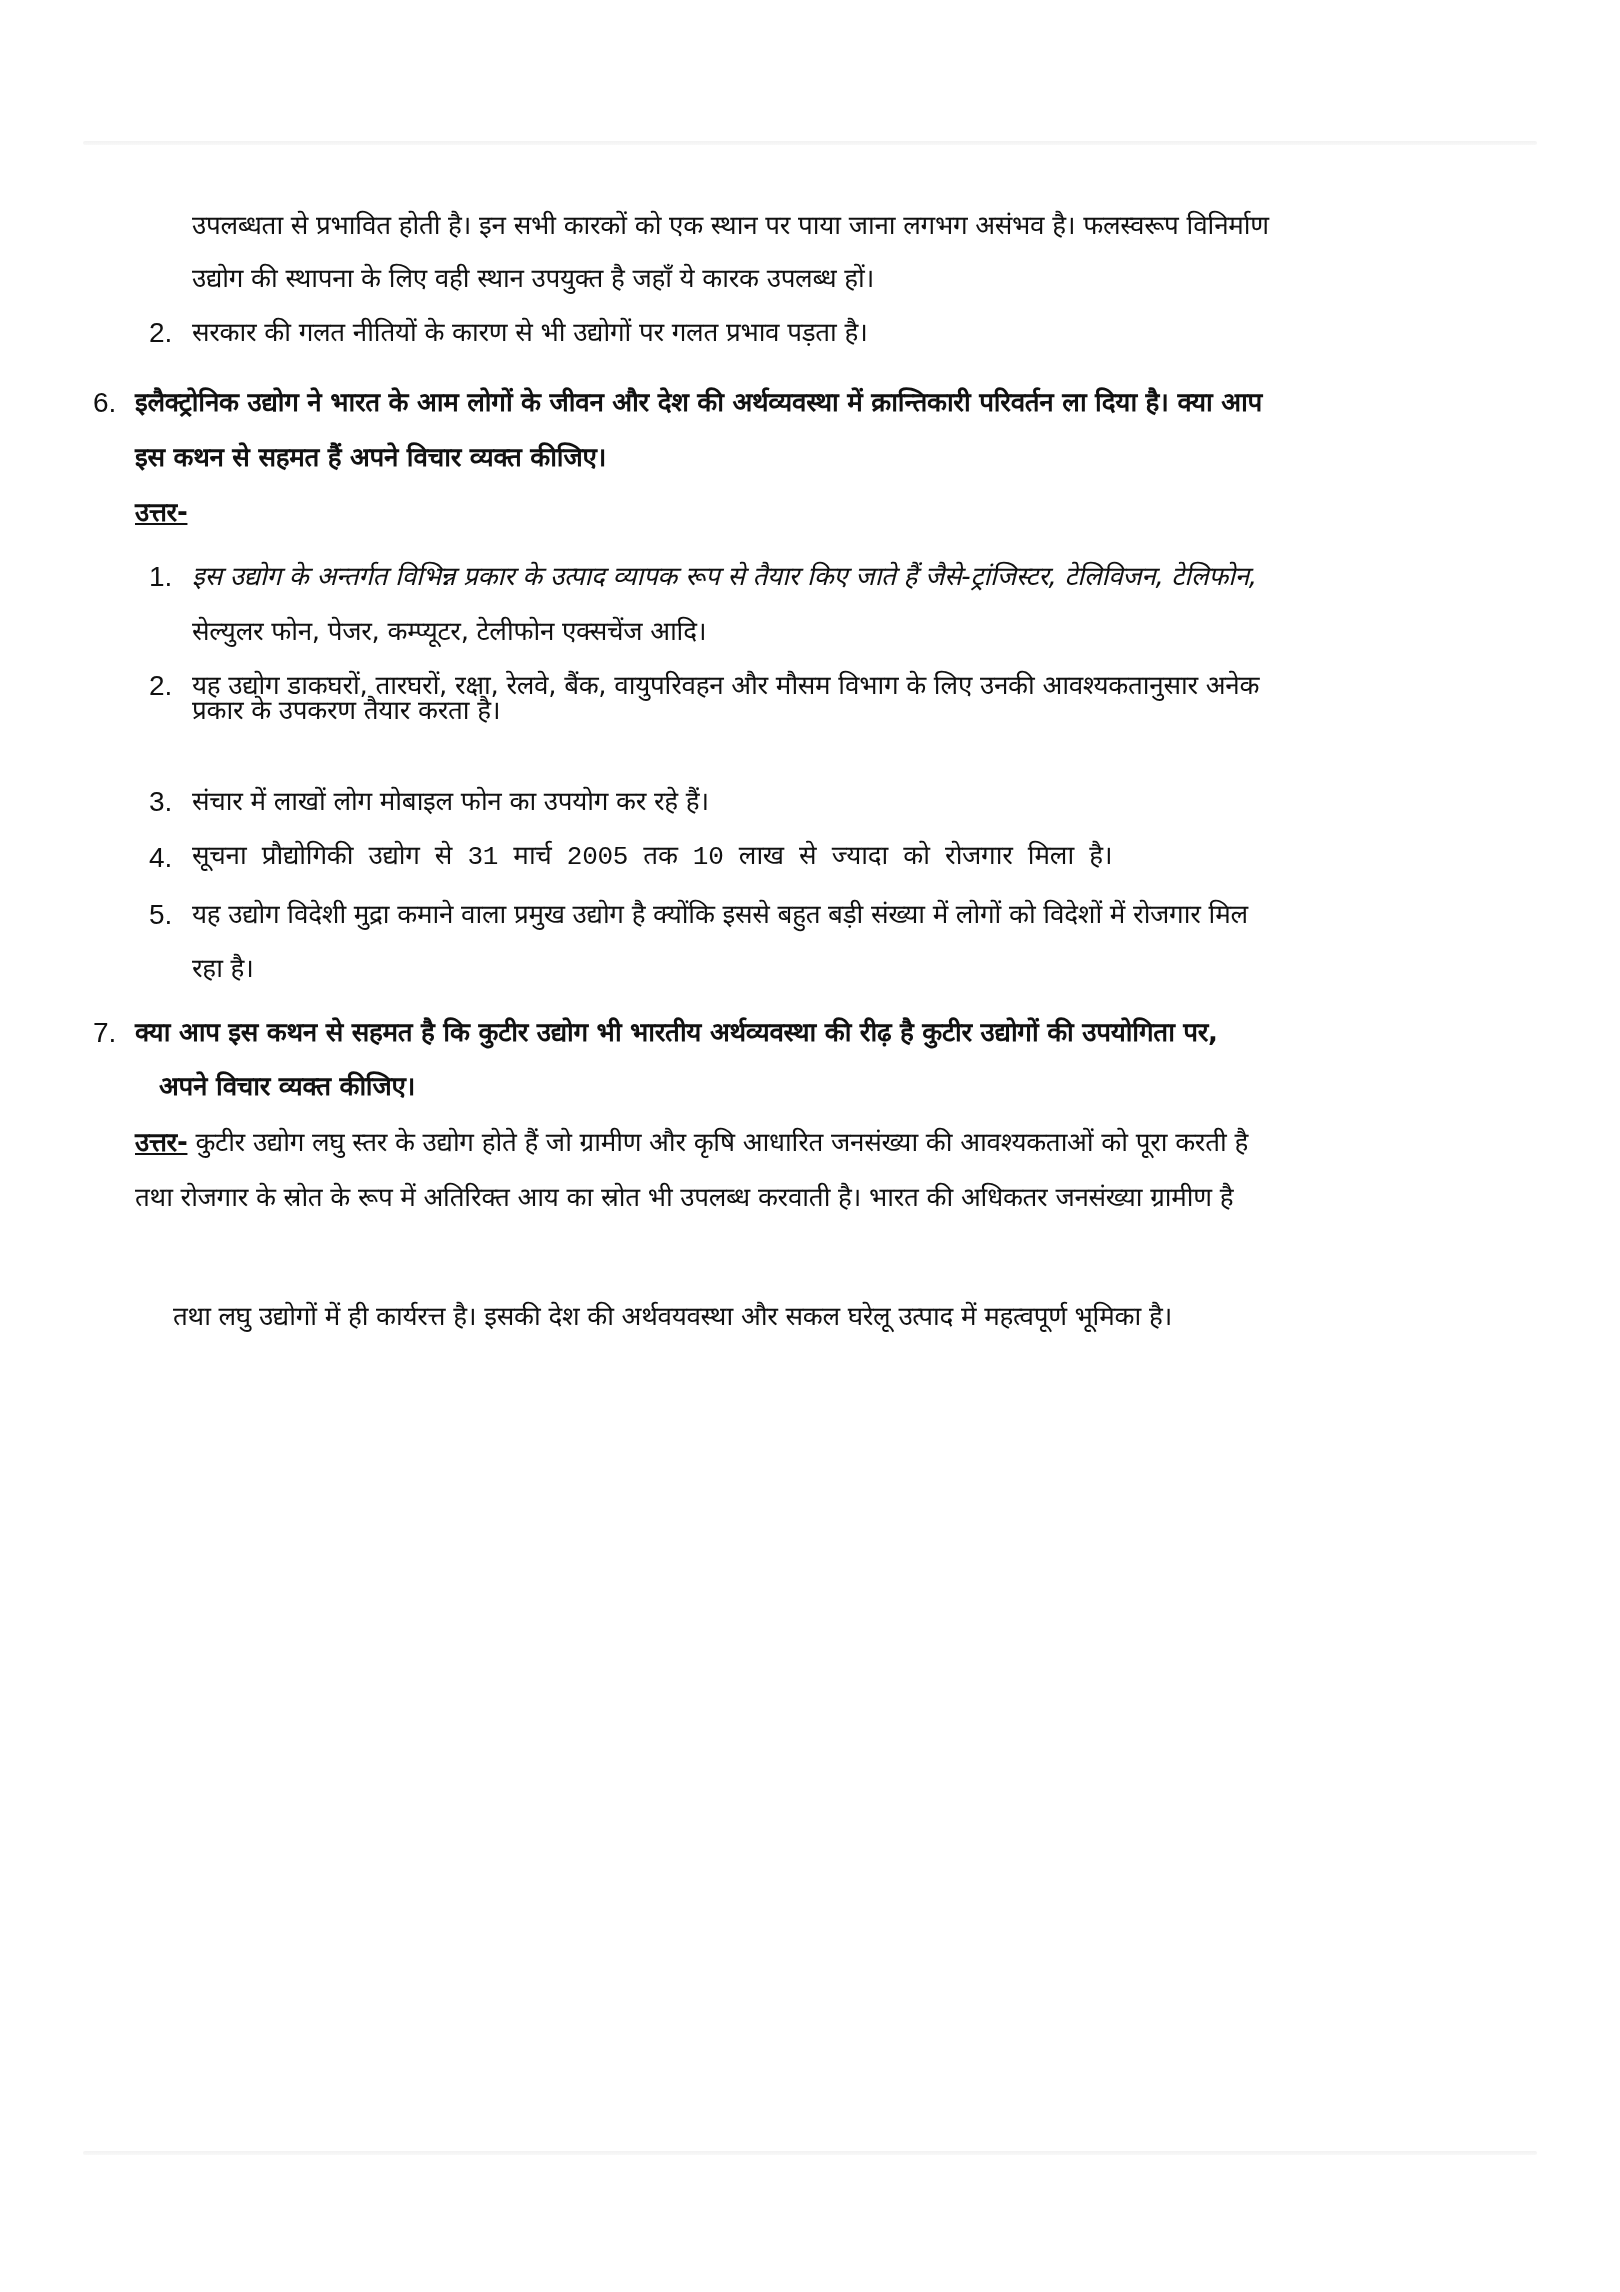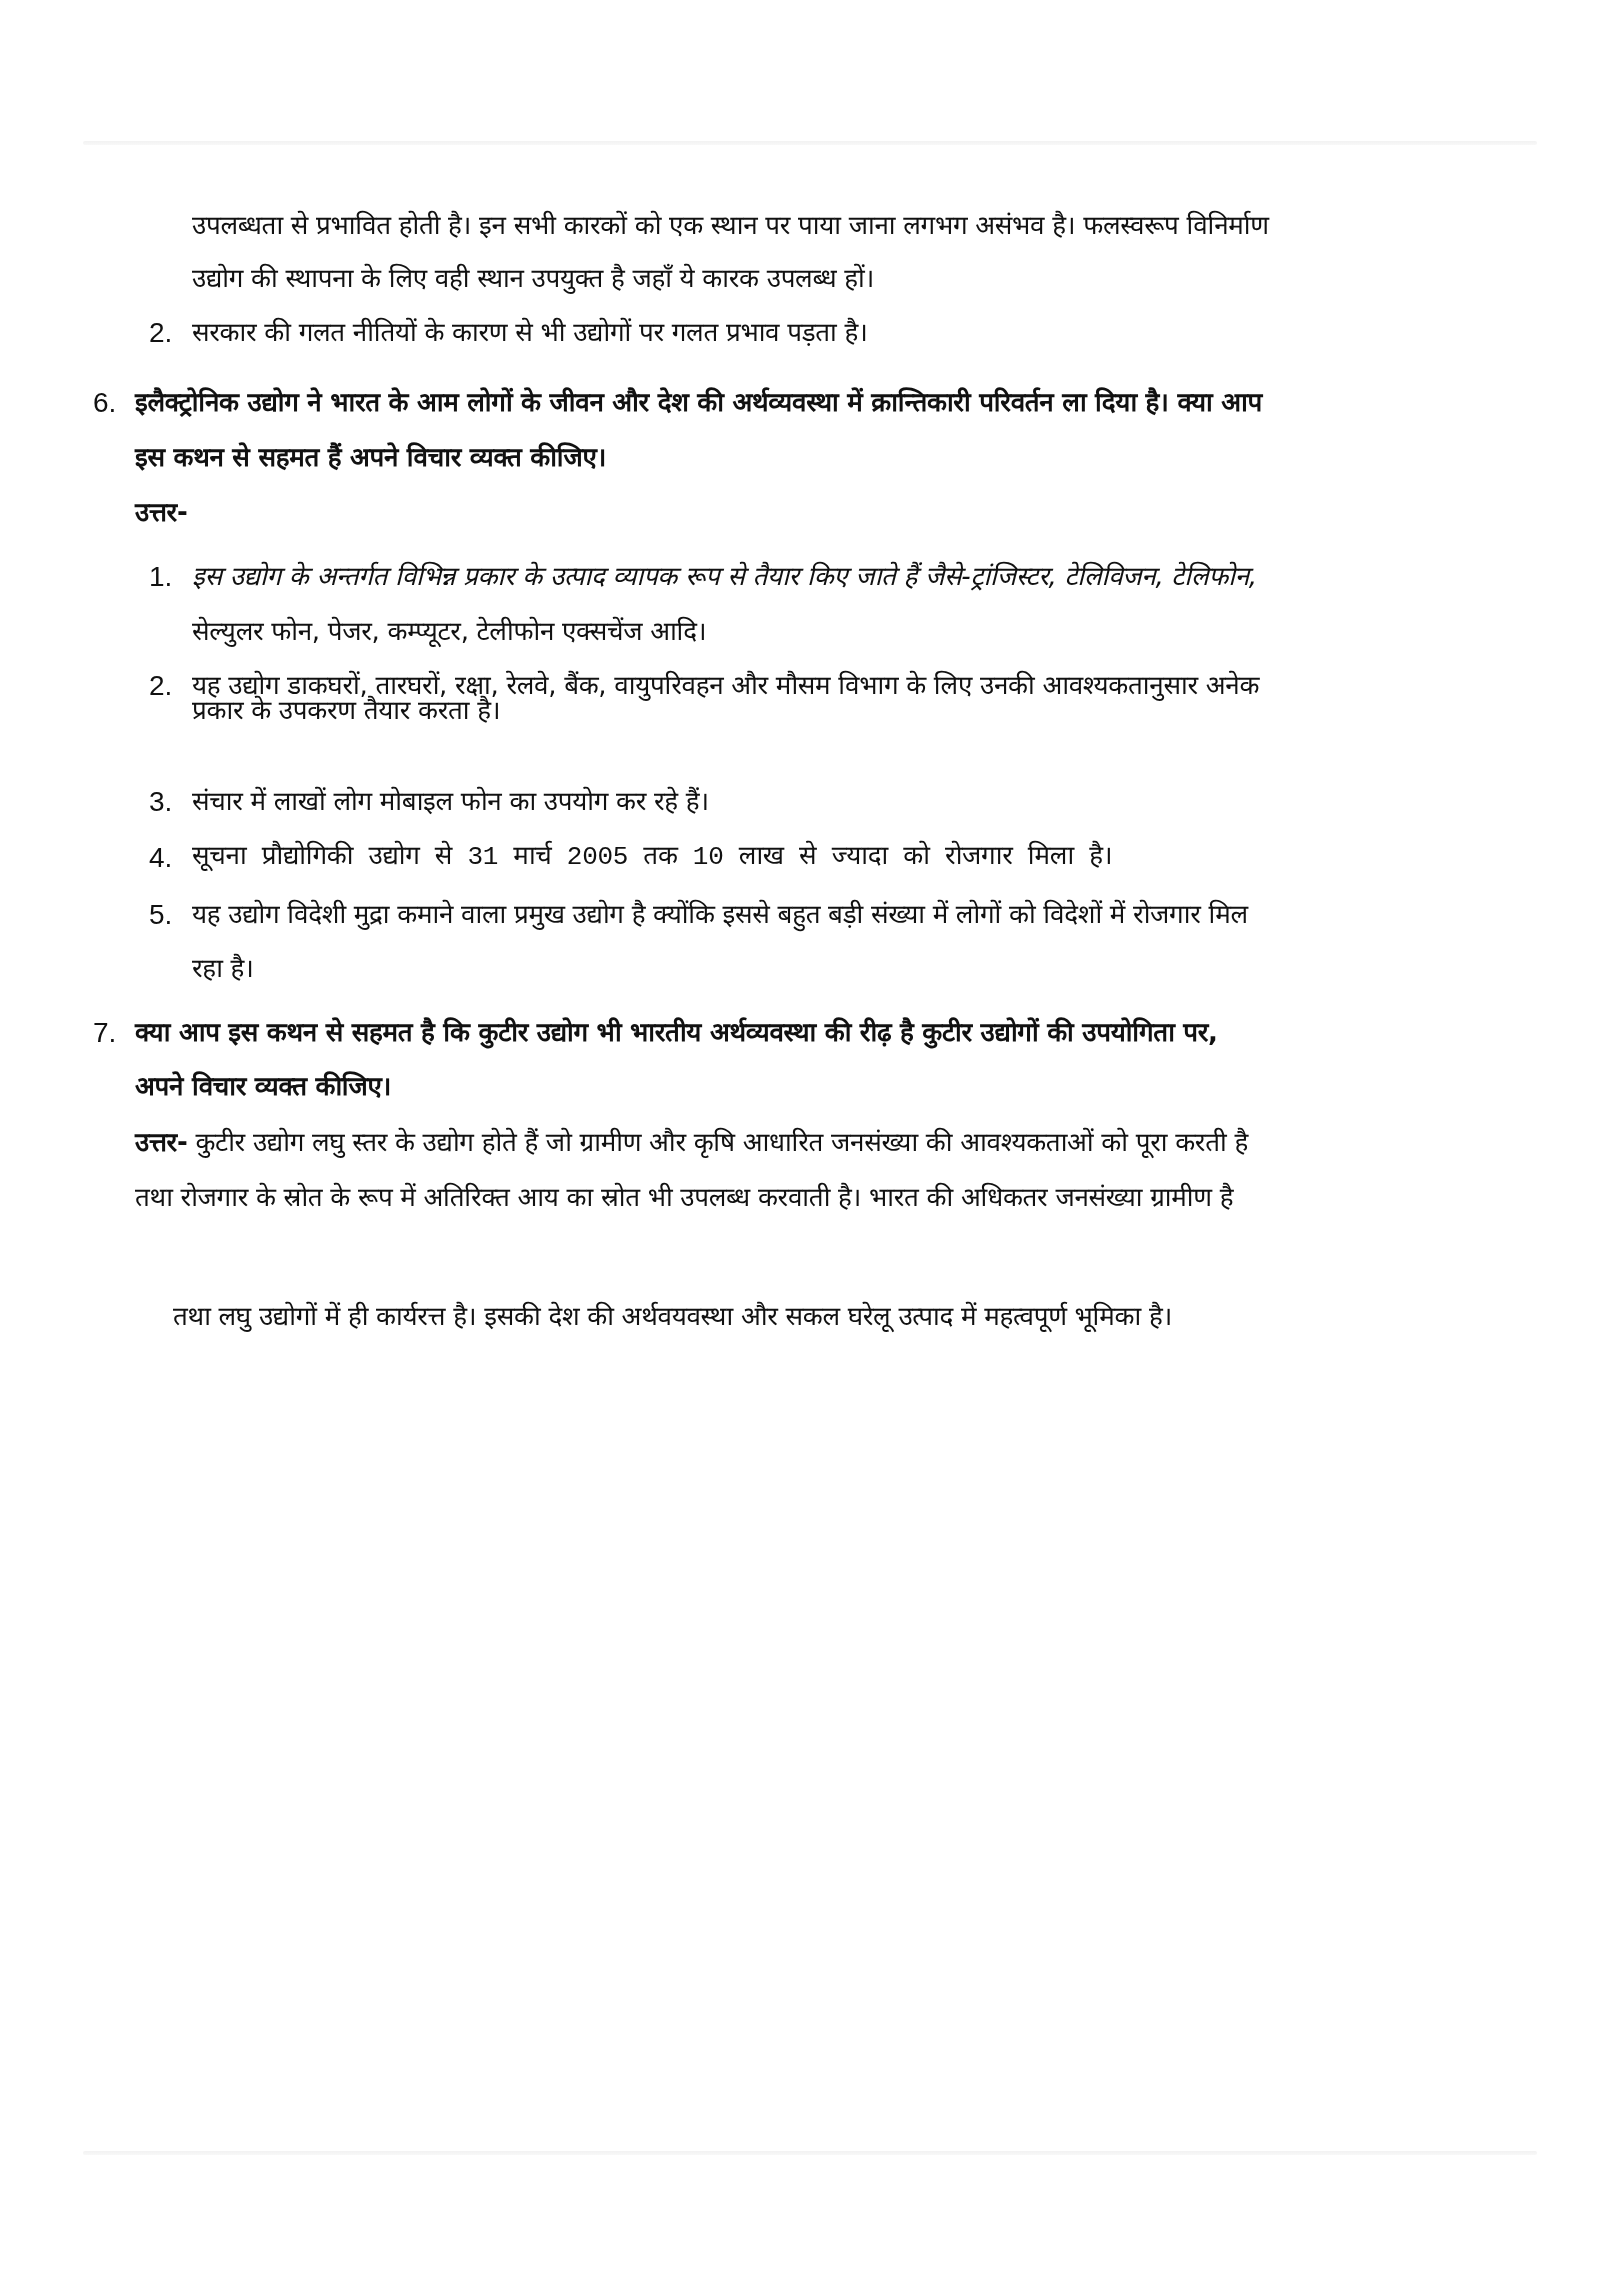--- a/index.html
+++ b/index.html
@@ -44,21 +44,21 @@
   .num {
     position: absolute;
     font-family: "Liberation Sans", sans-serif;
     font-size: 28px;
     line-height: 35px;
   }
   .q-num { left: 93px; }
   .li-num { left: 149px; }
   .q-text { left: 135px; }
   .li-text { left: 192px; }
-  .ans-label { font-weight: bold; }
+  .ans-label { font-weight: bold; text-decoration: underline; }
 </style>
 </head>
 <body>
 
 <div class="page-border top-border"></div>
 
 <div class="content">
 
   <div class="line li-text" style="top:208px;">उपलब्धता से प्रभावित होती है। इन सभी कारकों को एक स्थान पर पाया जाना लगभग असंभव है। फलस्वरूप विनिर्माण</div>
   <div class="line li-text" style="top:261px;">उद्योग की स्थापना के लिए वही स्थान उपयुक्त है जहाँ ये कारक उपलब्ध हों।</div>
@@ -84,21 +84,21 @@
 
   <div class="num li-num" style="top:840px;">4.</div>
   <div class="line li-text" style="top:840px;font-family:Liberation Mono, monospace;">सूचना प्रौद्योगिकी उद्योग से 31 मार्च 2005 तक 10 लाख से ज्यादा को रोजगार मिला है।</div>
 
   <div class="num li-num" style="top:897px;">5.</div>
   <div class="line li-text" style="top:897px;">यह उद्योग विदेशी मुद्रा कमाने वाला प्रमुख उद्योग है क्योंकि इससे बहुत बड़ी संख्या में लोगों को विदेशों में रोजगार मिल</div>
   <div class="line li-text" style="top:951px;">रहा है।</div>
 
   <div class="num q-num" style="top:1015px;">7.</div>
   <div class="line q-text bold" style="top:1015px;">क्या आप इस कथन से सहमत है कि कुटीर उद्योग भी भारतीय अर्थव्यवस्था की रीढ़ है कुटीर उद्योगों की उपयोगिता पर,</div>
-  <div class="line q-text bold" style="top:1069px;">अपने विचार व्यक्त कीजिए।</div>
+  <div class="line q-text bold" style="top:1069px;margin-left:24px;">अपने विचार व्यक्त कीजिए।</div>
 
   <div class="line q-text" style="top:1125px;"><span class="ans-label">उत्तर-</span><span> कुटीर उद्योग लघु स्तर के उद्योग होते हैं जो ग्रामीण और कृषि आधारित जनसंख्या की आवश्यकताओं को पूरा करती है</span></div>
   <div class="line q-text" style="top:1180px;">तथा रोजगार के स्रोत के रूप में अतिरिक्त आय का स्रोत भी उपलब्ध करवाती है। भारत की अधिकतर जनसंख्या ग्रामीण है</div>
   <div class="line q-text" style="top:1299px;margin-left:38px;">तथा लघु उद्योगों में ही कार्यरत्त है। इसकी देश की अर्थवयवस्था और सकल घरेलू उत्पाद में महत्वपूर्ण भूमिका है।</div>
 
 </div>
 
 <div class="page-border bottom-border"></div>
 
 

